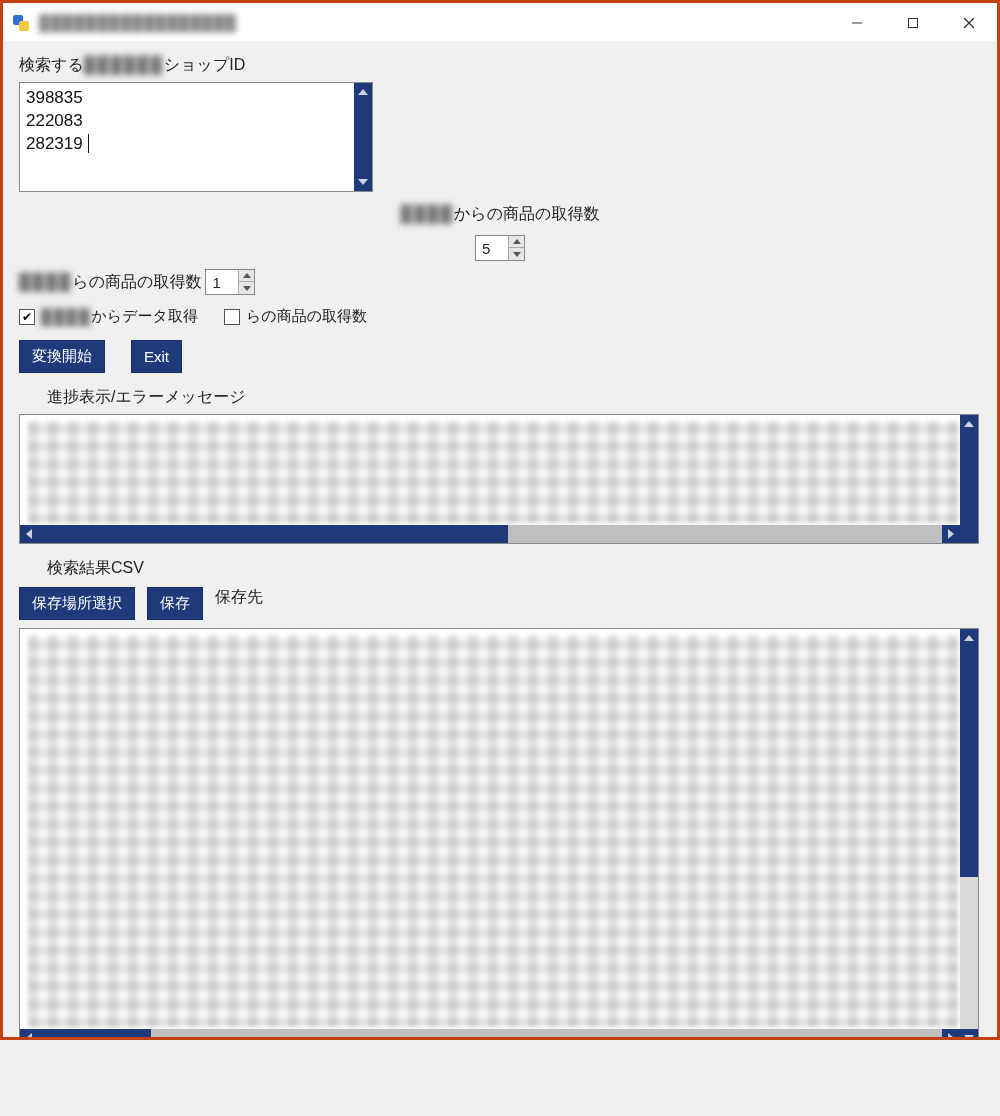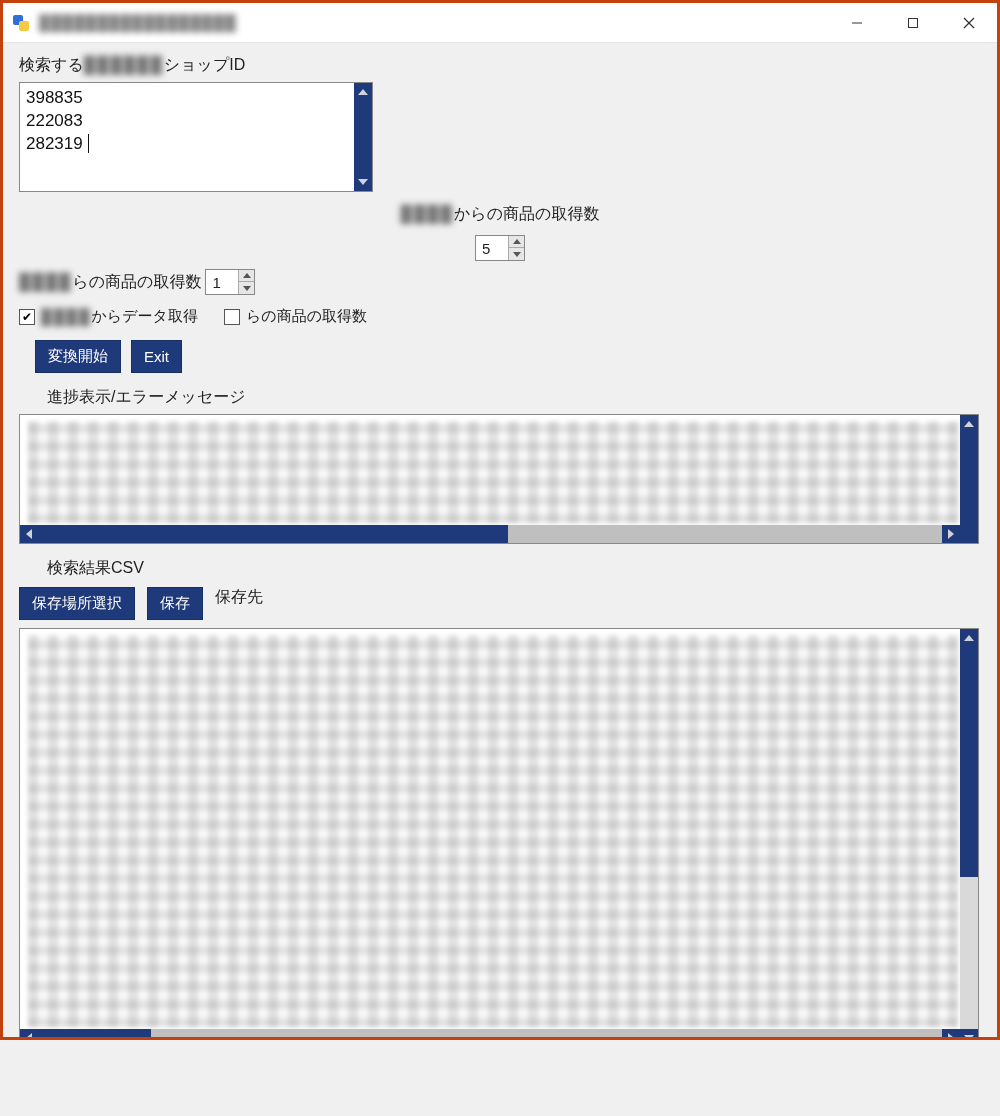--- a/index.html
+++ b/index.html
@@ -162,21 +162,21 @@
     .spin .spin-btn.dn::after{ border-top:5px solid #555;}
 
     .cb { width:16px; height:16px; border:1px solid #555; background:#fff; display:inline-flex;
          align-items:center; justify-content:center; margin-right:6px;}
     .cb.checked::after{ content:"✔"; font-size:12px; color:#000; line-height:1;}
 
     .btn-primary {
       background:#1f3a7a; color:#fff; border:1px solid #163063;
       padding:6px 12px; font-size:15px; cursor:pointer;
     }
-    .btn-row { display:flex; gap:10px; margin-top:14px;margin-left:16px; }
+    .btn-row { display:flex; gap:26px; margin-top:14px; }
 
     .section-label { font-size:16px; margin-top:14px; margin-bottom:6px; display:block;margin-left:28px;}
 
     .log-box {
       width: 960px;
       height: 130px;
       background:#fff;
       border:1px solid #888;
       position:relative;
       padding:6px 20px 20px 8px;

